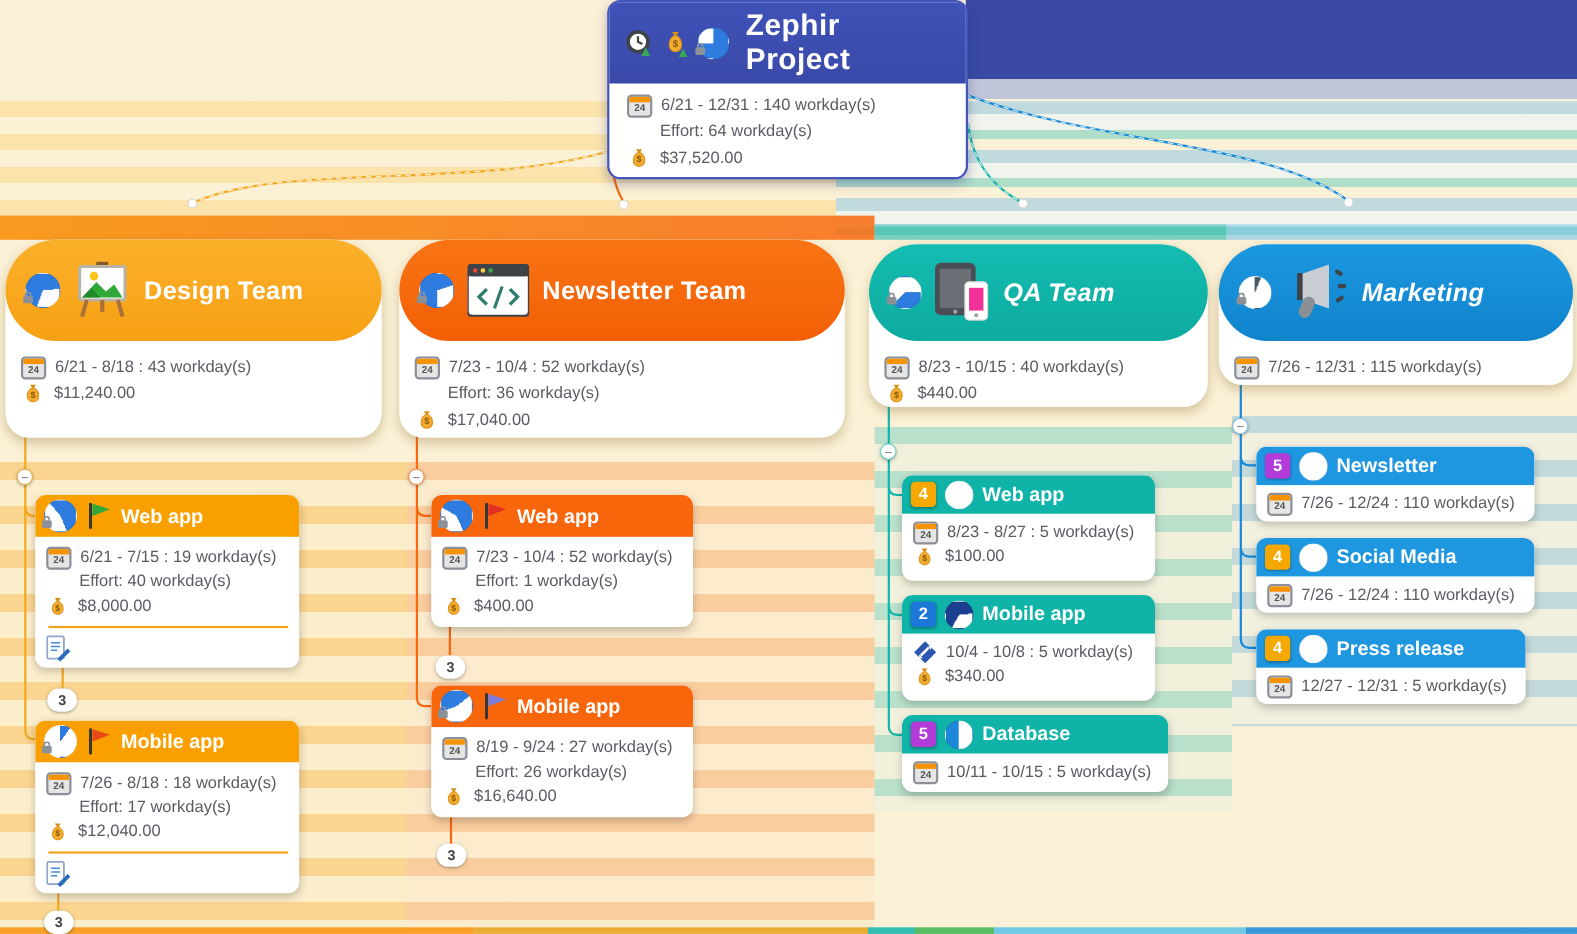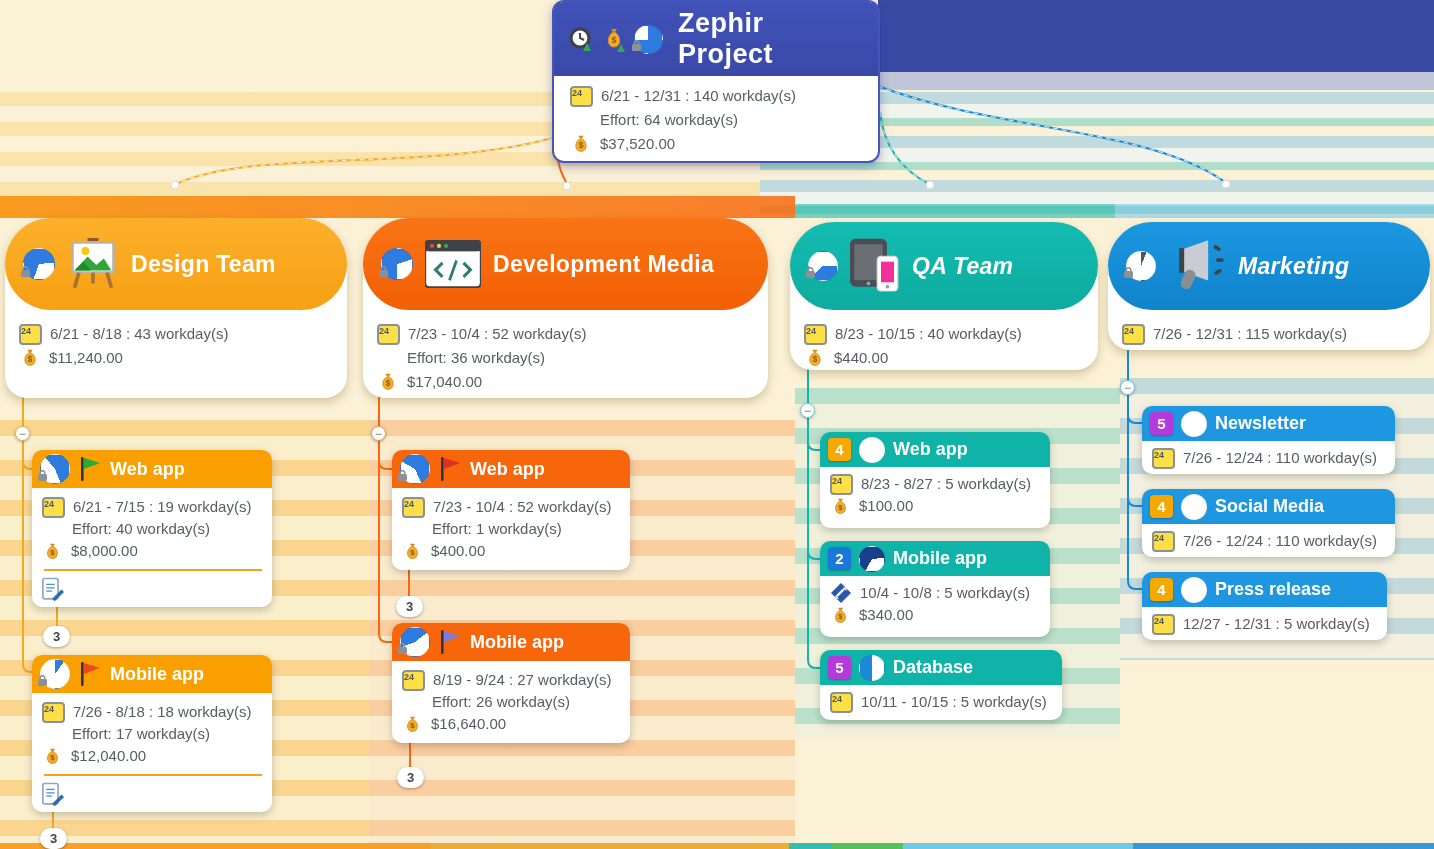--- a/index.html
+++ b/index.html
@@ -9,21 +9,21 @@
   
   .stripe{position:absolute;z-index:1;pointer-events:none;}
 
   
   .wires{position:absolute;left:0;top:0;z-index:3;}
 
   
   .row{display:flex;align-items:center;gap:8px;line-height:24px;color:#585c63;font-size:15px;white-space:nowrap;}
   .row.small{line-height:22px;}
   .indent{padding-left:30px;}
-  .cal{width:23px;height:21px;border:2px solid #8a8f98;border-radius:4px;background:#fde047;display:inline-flex;flex-direction:row;overflow:hidden;flex:none;box-sizing:border-box;}
+  .cal{width:23px;height:21px;border:2px solid #8a8f98;border-radius:4px;background:#e5e5e5;display:inline-flex;flex-direction:column;overflow:hidden;flex:none;box-sizing:border-box;}
   .cal-top{height:5px;background:#F59300;flex:none;}
   .cal-num{font-size:9px;font-weight:700;color:#555;text-align:center;line-height:11px;}
   .pie{border-radius:50%;position:relative;flex:none;border:1px solid rgba(0,0,0,.06);}
   .pie .lck{position:absolute;left:-3px;bottom:-2px;}
   .flagw{flex:none;display:inline-flex;}
 
   
   .root{position:absolute;left:552px;top:0;width:328px;height:163px;z-index:5;background:#fff;border:2px solid #4456BC;border-radius:12px;box-shadow:0 4px 10px rgba(40,50,120,.35);box-sizing:border-box;}
   .root-h{height:74px;background:linear-gradient(180deg,#4052B8,#3A49A8);border-radius:9px 9px 0 0;display:flex;align-items:center;padding:0 14px;gap:7px;}
   .root-title{color:#fff;font-size:27px;font-weight:700;margin-left:8px;letter-spacing:.5px;}
@@ -233,21 +233,21 @@
             <rect x="0" y="0" width="48" height="9" rx="4" fill="#3E4347"></rect>
             <rect x="0" y="5" width="48" height="4" fill="#3E4347"></rect>
             <circle cx="6" cy="4.5" r="1.8" fill="#E8453C"></circle>
             <circle cx="12" cy="4.5" r="1.8" fill="#F7D148"></circle>
             <circle cx="18" cy="4.5" r="1.8" fill="#34A853"></circle>
             <path d="M15 19 l-6 6 l6 6" stroke="#2E7D6E" stroke-width="2.6" fill="none"></path>
             <path d="M33 19 l6 6 l-6 6" stroke="#2E7D6E" stroke-width="2.6" fill="none"></path>
             <path d="M27 17 l-6 17" stroke="#2E7D6E" stroke-width="2.4"></path>
           </svg>
       </span>
-      <span class="team-title">Development Media</span>
+      <span class="team-title">Newsletter Team</span>
     </div>
     <div class="team-b">
       <div class="row">
           <span class="cal">
             <span class="cal-top"></span>
             <span class="cal-num">24</span>
           </span>
           <span>7/23 - 10/4 : 52 workday(s)</span>
         </div>
       <div class="row indent">

